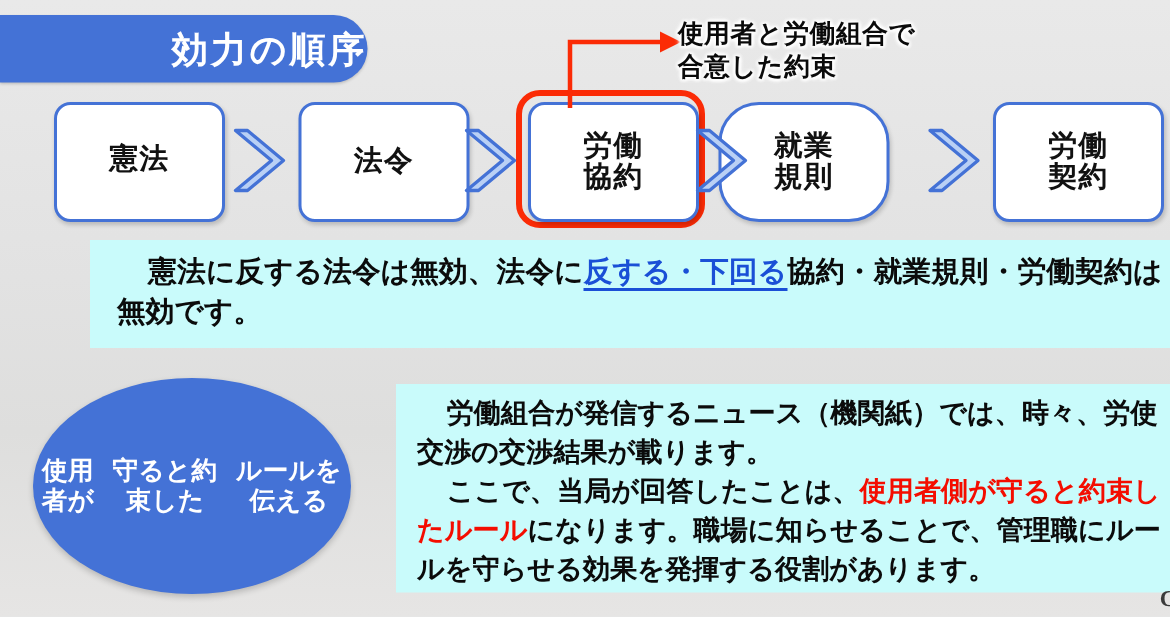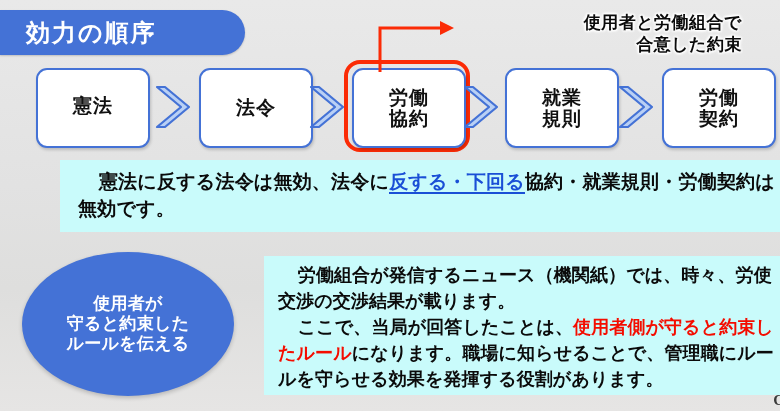--- a/index.html
+++ b/index.html
@@ -11,21 +11,21 @@
   #slide{
     position:relative;width:780px;height:411px;
     background:linear-gradient(180deg,#e9e9e9 0%,#e2e2e2 45%,#dededd 70%,#e6e5e4 100%);
   }
 
   
   .title-pill{
     position:absolute;left:0px;top:10px;width:245px;height:45px;
     background:#4472d6;
     border-radius:0 24px 24px 0;
-    display:flex;align-items:center;justify-content:flex-start;
+    display:flex;align-items:center;justify-content:flex-end;
     box-shadow:0 1px 2px rgba(0,0,0,.18);
   }
   .title-pill span{
     color:#ffffff;font-size:24px;font-weight:bold;letter-spacing:2px;
     padding-left:26px;
   }
 
   
   .fbox{
     position:absolute;top:68px;width:110px;height:76px;
@@ -33,40 +33,40 @@
     display:flex;align-items:center;justify-content:center;
     box-shadow:1px 2px 3px rgba(0,0,0,.18);
   }
   .fbox span{
     color:#111;font-size:19px;font-weight:bold;line-height:1.12;
     text-align:center;letter-spacing:1px;
   }
   .fbox.b1{left:36px;font-family:Liberation Mono, monospace;}
   .fbox.b2{left:199px;}
   .fbox.b3{left:352px;}
-  .fbox.b4{left:505px;}
+  .fbox.b4{left:479px;border-radius:27px;}
   .fbox.b5{left:662px;}
 
   
   .red-ring{
     position:absolute;left:344px;top:60px;width:126px;height:92px;
     border:4px solid #fb2b06;border-radius:16px;
     box-sizing:border-box;
   }
 
   
   .chev{position:absolute;top:84px;width:42px;height:46px;}
 
   
   .red-arrow{position:absolute;left:370px;top:18px;width:130px;height:56px;}
 
   
   .annot{
     position:absolute;left:452px;top:12px;width:290px;
-    text-align:right;color:#0a0a0a;
+    text-align:left;color:#0a0a0a;
     font-size:17px;font-weight:bold;line-height:1.28;letter-spacing:.5px;
     text-shadow:
       0 0 4px #fff, 0 0 4px #fff, 0 0 3px #fff,
       1px 1px 2px #fff,-1px -1px 2px #fff,1px -1px 2px #fff,-1px 1px 2px #fff;
   }
 
   
   .cyan-panel{
     position:absolute;background:#c9fbfb;margin-left:16px;
   }
@@ -85,21 +85,21 @@
   }
   .indent{display:inline-block;width:1.1em;}
   .hl-blue{color:#1a4fd6;border-bottom:2px solid #1a4fd6;}
   .hl-red{color:#f40d00;}
 
   
   .ellipse{
     position:absolute;left:22px;top:252px;width:212px;height:144px;
     background:#4472d6;border-radius:50%;
     box-shadow:0 2px 4px rgba(0,0,0,.2);
-    display:flex;flex-direction:column;align-items:center;justify-content:center;
+    display:flex;flex-direction:row;align-items:center;justify-content:center;
   }
   .ellipse .ln{
     color:#ffffff;font-size:17px;font-weight:bold;line-height:1.16;
     letter-spacing:.3px;text-align:center;
   }
   .ellipse .ln.yellow{color:#ffe800;font-size:20px;letter-spacing:0;}
 
   
   .corner-glyph{
     position:absolute;right:-4px;bottom:2px;

